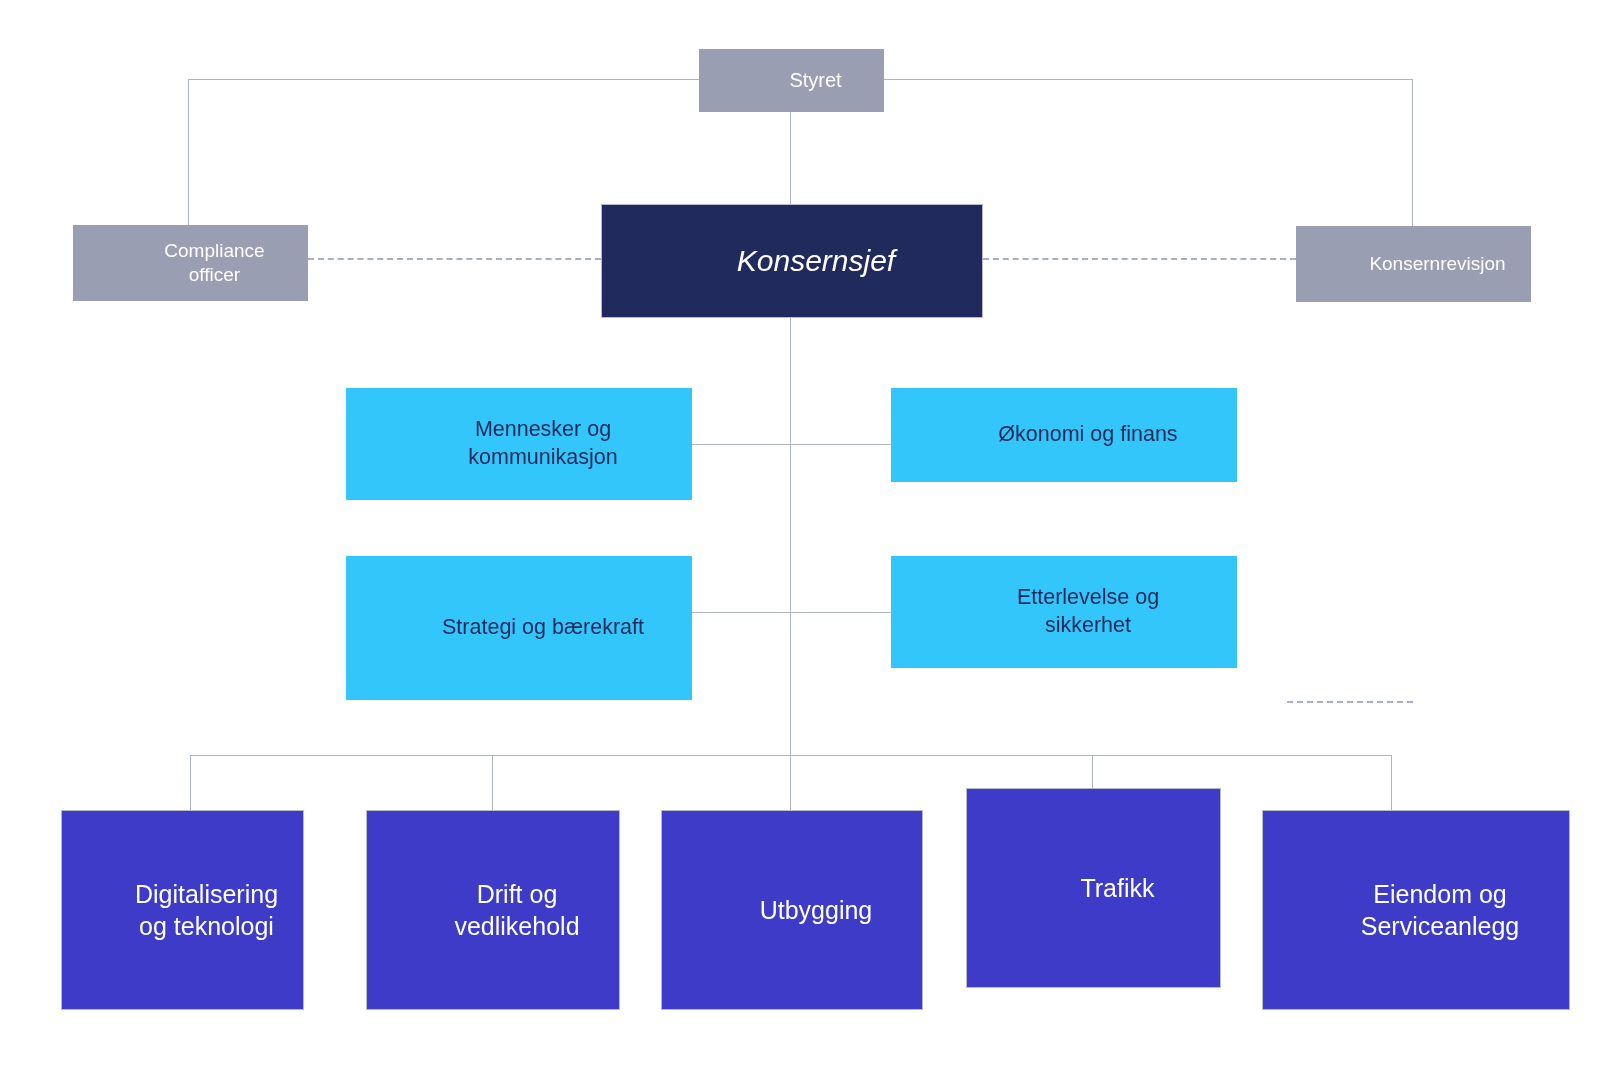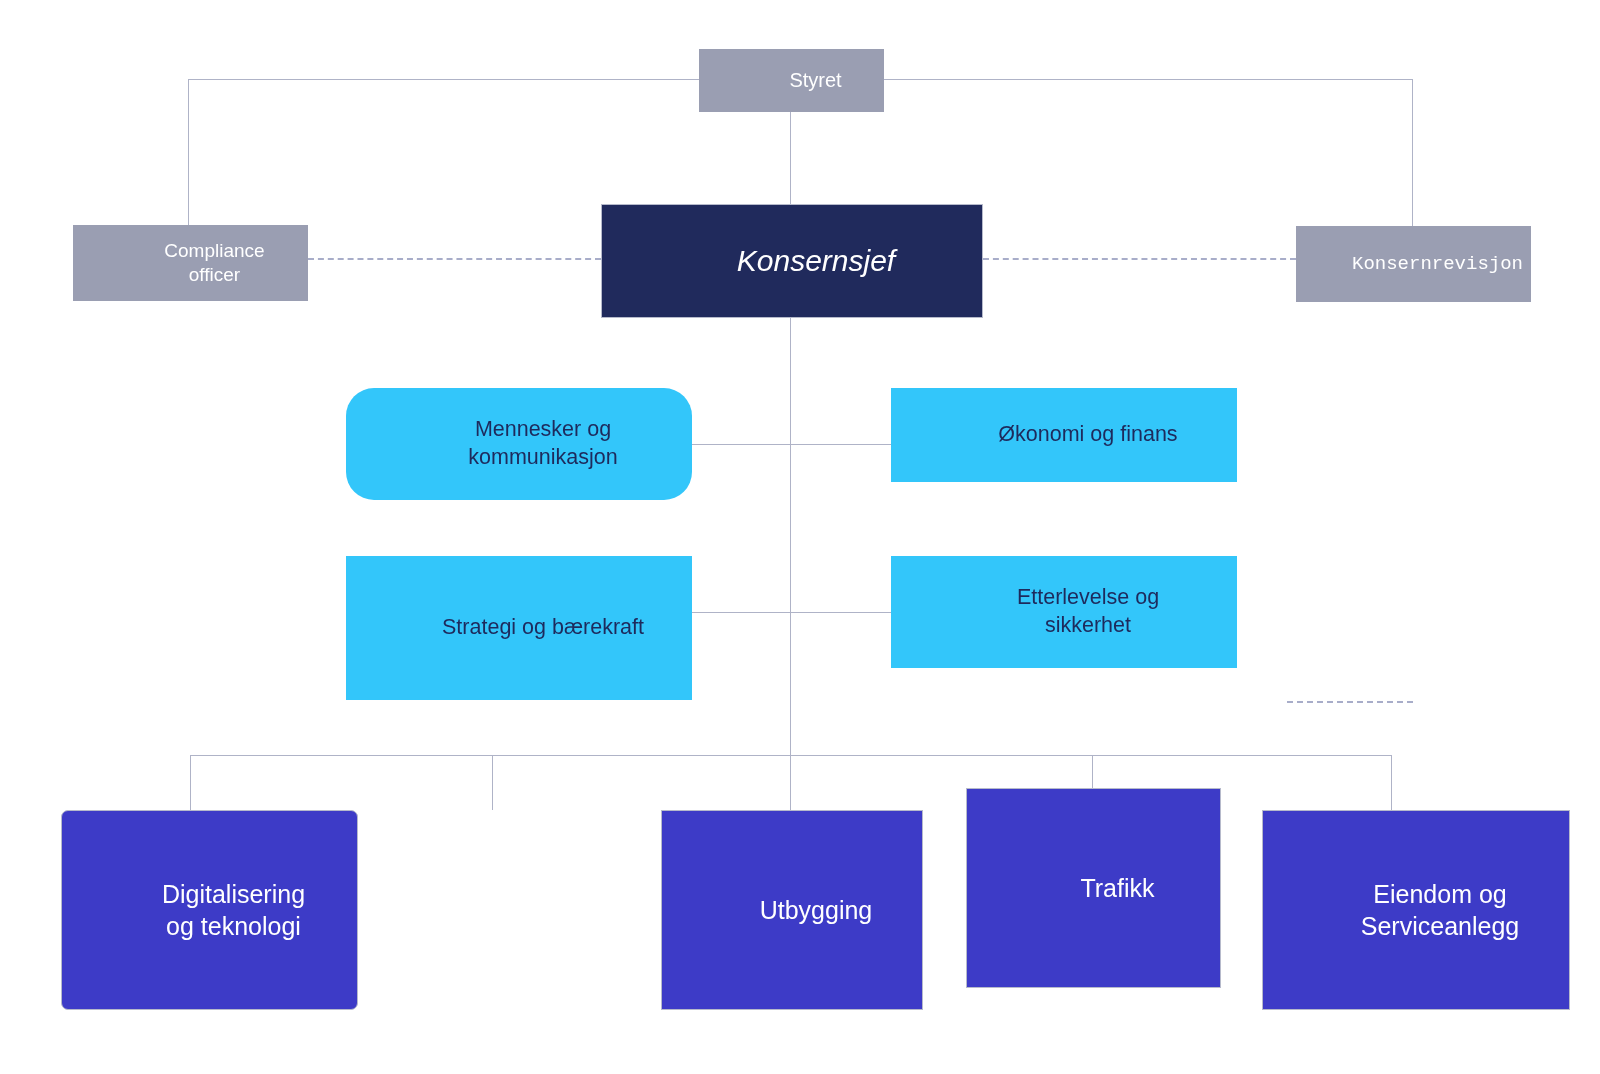--- a/index.html
+++ b/index.html
@@ -80,47 +80,51 @@
 
   <div class="node gray" style="left:73px; top:225px; width:235px; height:76px;">
     <span class="lbl">Compliance
 officer</span>
   </div>
 
   <div class="node navy" style="left:601px; top:204px; width:382px; height:114px;font-style:italic;">
     <span class="lbl">Konsernsjef</span>
   </div>
 
-  <div class="node gray" style="left:1296px; top:226px; width:235px; height:76px;font-family:Liberation Mono, monospace;">
+  <div class="node gray" style="left:1296px; top:226px; width:235px; height:76px;">
     <span class="lbl">Konsernrevisjon</span>
   </div>
 
-  <div class="node cyan" style="left:346px; top:388px; width:346px; height:112px;border-radius:28px;">
+  <div class="node cyan" style="left:346px; top:388px; width:346px; height:112px;">
     <span class="lbl">Mennesker og
 kommunikasjon</span>
   </div>
 
   <div class="node cyan" style="left:891px; top:388px; width:346px; height:94px;">
     <span class="lbl">Økonomi og finans</span>
   </div>
 
   <div class="node cyan" style="left:346px; top:556px; width:346px; height:144px;">
     <span class="lbl">Strategi og bærekraft</span>
   </div>
 
   <div class="node cyan" style="left:891px; top:556px; width:346px; height:112px;">
     <span class="lbl">Etterlevelse og
 sikkerhet</span>
   </div>
 
-  <div class="node blue" style="left:61px; top:810px; width:297px; height:200px;border-radius:7px;">
+  <div class="node blue" style="left:61px; top:810px; width:243px; height:200px;">
     <span class="lbl">Digitalisering
 og teknologi</span>
   </div>
 
+  <div class="node blue" style="left:366px; top:810px; width:254px; height:200px;">
+    <span class="lbl">Drift og
+vedlikehold</span>
+  </div>
 
   <div class="node blue" style="left:661px; top:810px; width:262px; height:200px;">
     <span class="lbl">Utbygging</span>
   </div>
 
   <div class="node blue" style="left:966px; top:788px; width:255px; height:200px;">
     <span class="lbl">Trafikk</span>
   </div>
 
   <div class="node blue" style="left:1262px; top:810px; width:308px; height:200px;">

